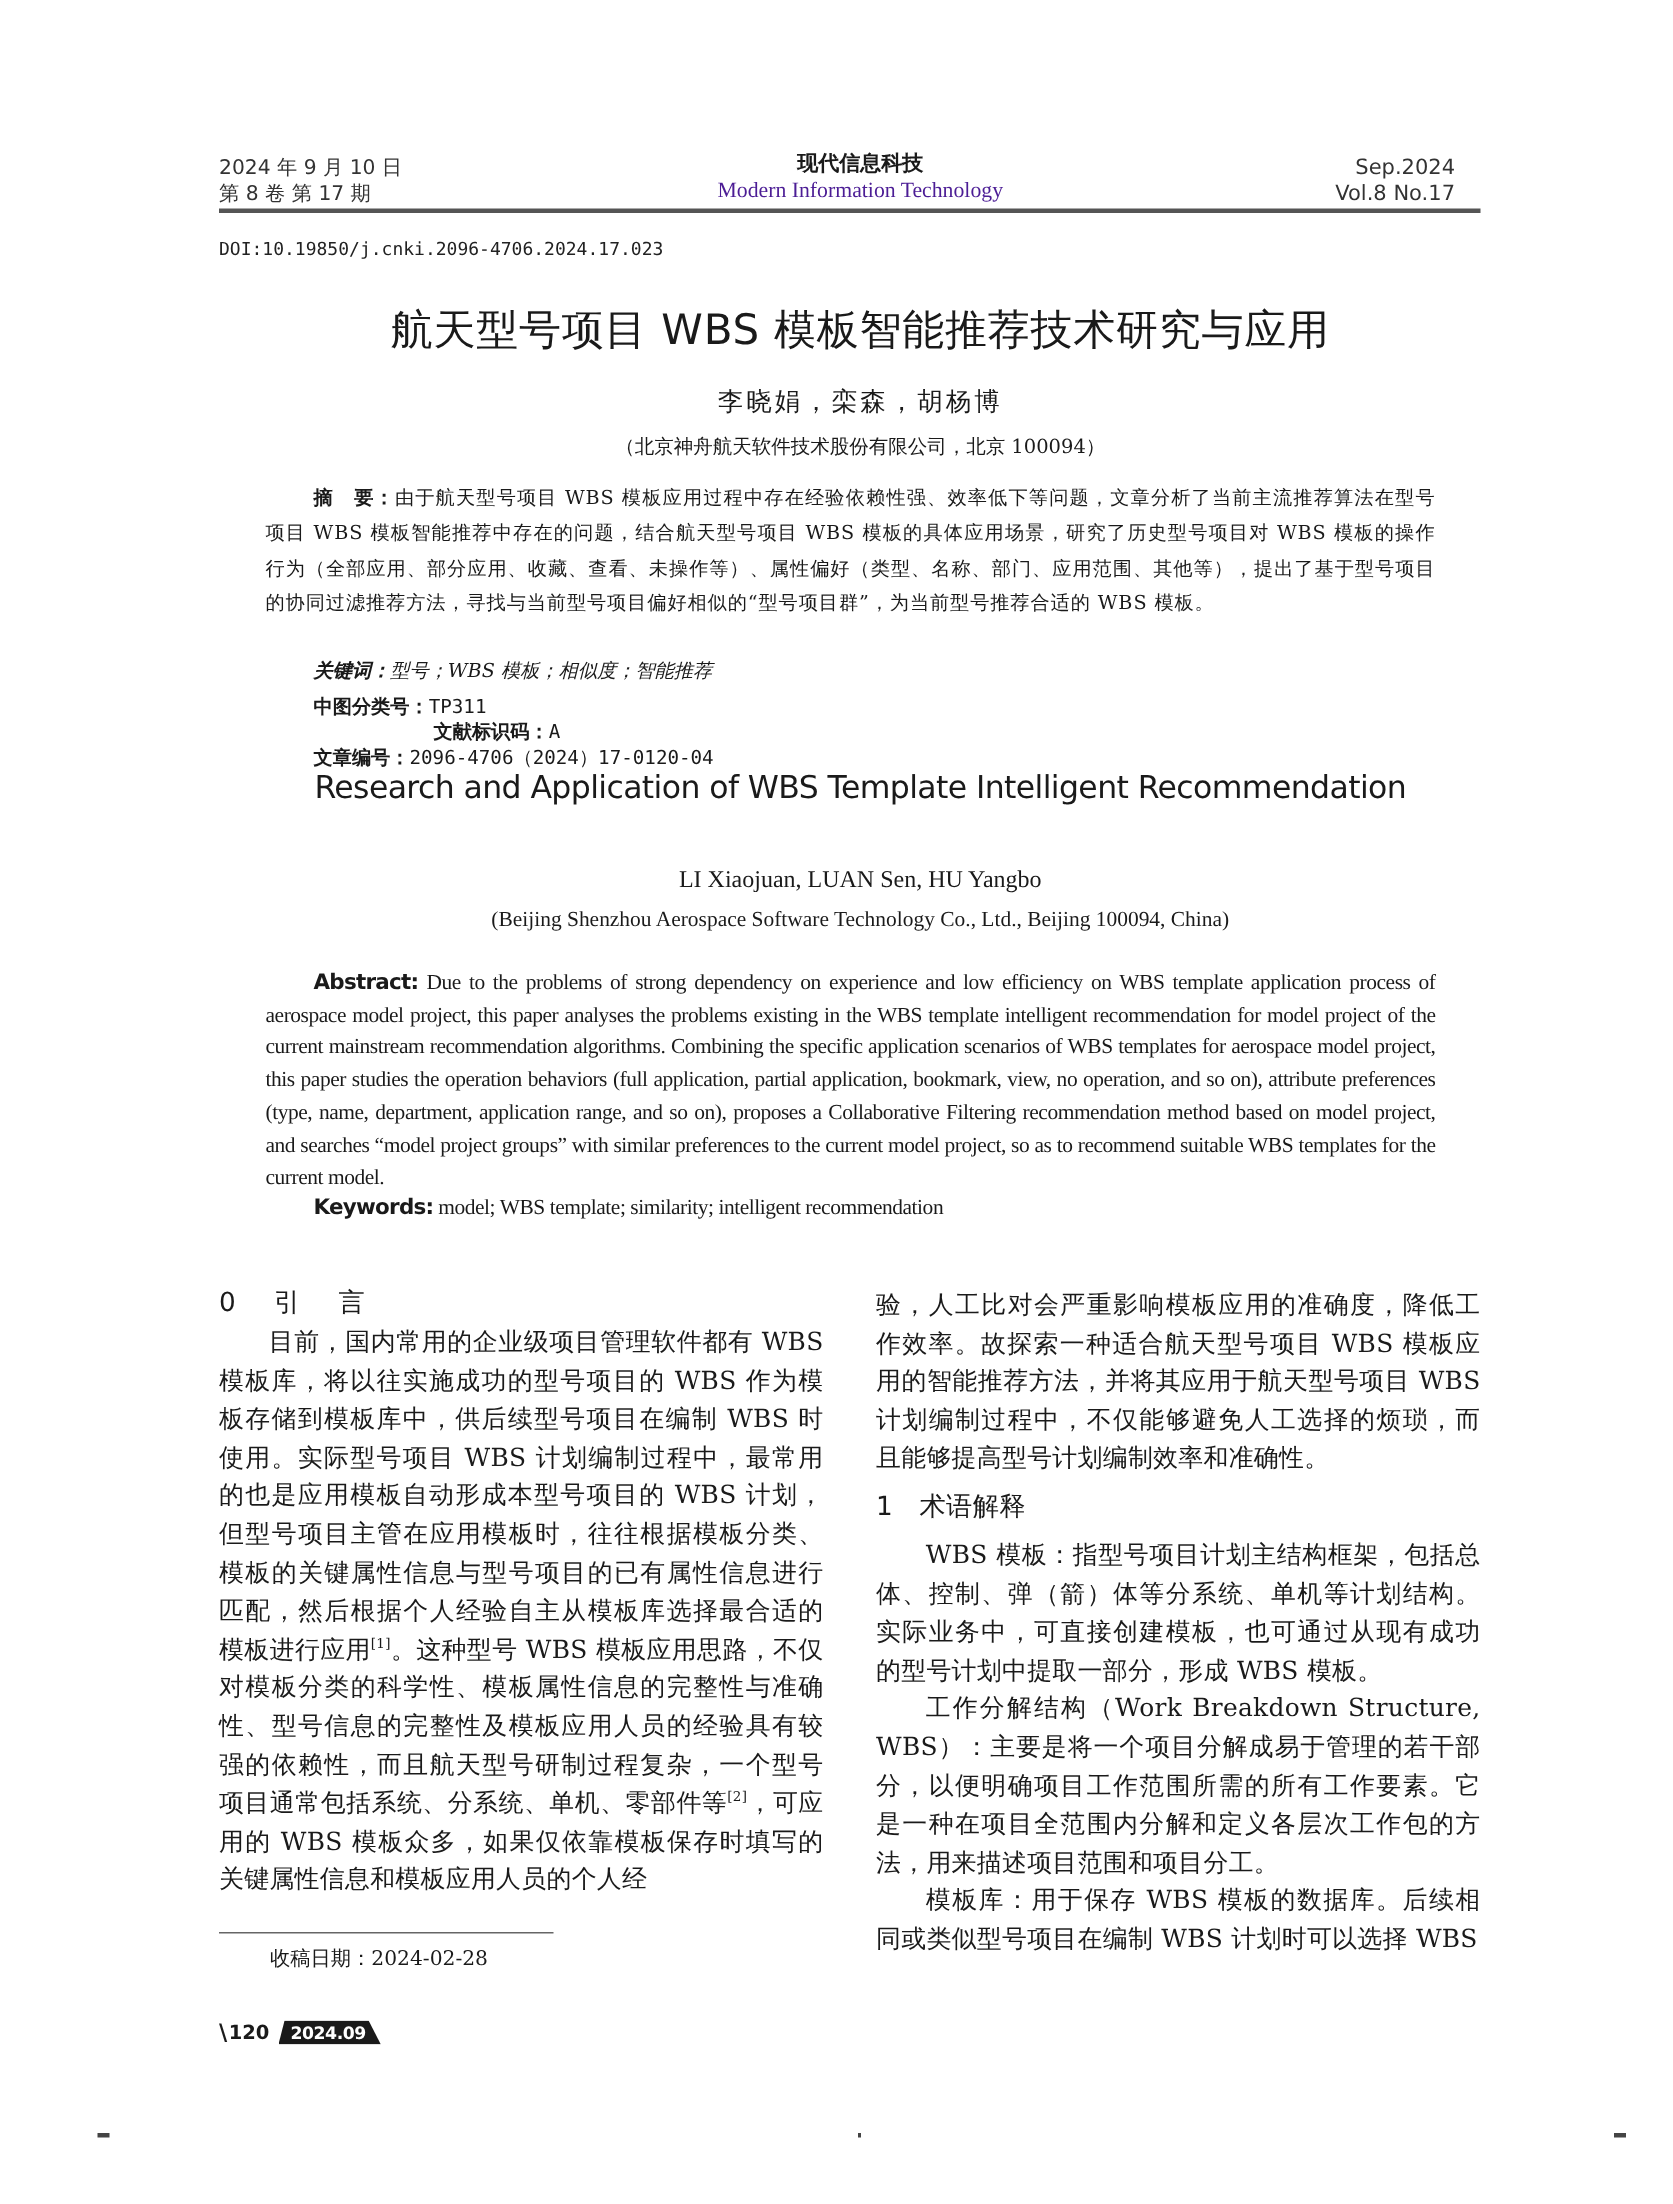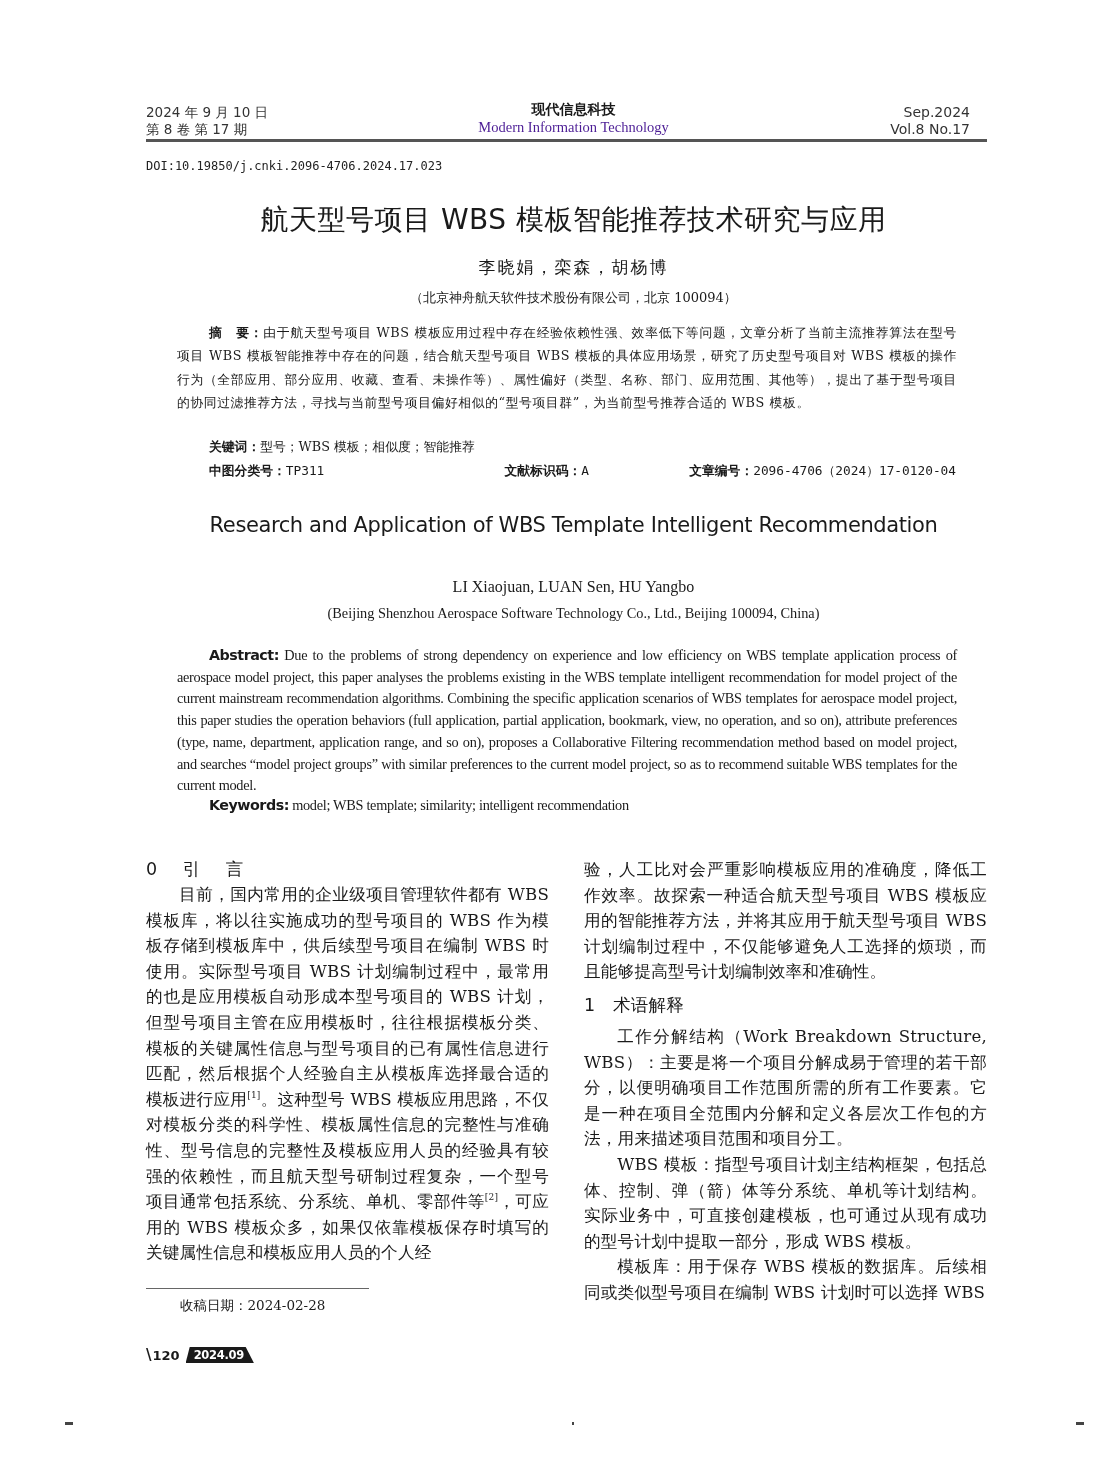--- a/index.html
+++ b/index.html
@@ -11,23 +11,23 @@
   .hdr-center .cn { font-family:"DejaVu Sans", sans-serif; font-weight:bold; font-size:14px; line-height:17px; }
   .hdr-center .en { font-size:14.5px; line-height:18px; color:#4c1d95; }
   .hdr-right { right:145px; top:104px; text-align:right; font-family:"DejaVu Sans", sans-serif; font-size:14px; line-height:17px; color:#333; }
   .hdr-rule { left:130px; width:841px; top:139px; height:3px; background:#555; }
   .doi { left:130px; top:159px; font-family:"DejaVu Sans Mono", monospace; font-size:12px; color:#222; }
   .title-cn { left:0; width:1115px; top:200px; text-align:center; font-family:"DejaVu Sans", sans-serif; font-size:28px; line-height:40px; letter-spacing:0.5px; }
   .authors-cn { left:0; width:1115px; top:256px; text-align:center; font-family:"DejaVu Serif", serif; font-size:17px; letter-spacing:2px; }
   .affil-cn { left:0; width:1115px; top:289px; text-align:center; font-family:"DejaVu Serif", serif; font-size:13px; }
   .abs-cn { left:161px; width:780px; top:321px; font-family:"DejaVu Serif", serif; font-size:12.8px; line-height:23.4px; text-align:justify; letter-spacing:0.6px; }
   .abs-cn .lbl { font-family:"DejaVu Sans", sans-serif; font-weight:bold; margin-left:32px; }
-  .kw-cn { left:193px; top:439px; font-family:"DejaVu Serif", serif; font-size:12.8px; }
+  .kw-cn { left:193px; top:439px; font-family:"DejaVu Serif", serif; font-size:12.8px;font-style:italic; }
   .kw-cn .lbl, .meta-row .lbl { font-family:"DejaVu Sans", sans-serif; font-weight:bold; }
-  .meta-row { left:193px; width:747px; top:463px; font-family:"DejaVu Sans Mono", monospace; font-size:12.8px; display:flex; justify-content:space-between; }
+  .meta-row { left:193px; width:747px; top:463px; font-family:"DejaVu Sans Mono", monospace; font-size:12.8px; display:flex; justify-content:space-between;flex-direction:column; }
   .title-en { left:0; width:1115px; top:510px; text-align:center; font-family:"DejaVu Sans", sans-serif; font-size:21px; line-height:30px; letter-spacing:-0.4px; }
   .authors-en { left:0; width:1115px; top:578px; text-align:center; font-size:16px; }
   .affil-en { left:0; width:1115px; top:605px; text-align:center; font-size:14.3px; }
   .abs-en { left:161px; width:780px; top:645px; font-size:14.3px; line-height:21.7px; text-align:justify; letter-spacing:-0.3px; }
   .abs-en .lbl, .kw-en .lbl { font-family:"DejaVu Sans", sans-serif; font-weight:bold; letter-spacing:-0.5px; margin-left:32px; }
   .kw-en { left:161px; top:797px; font-size:14.3px; letter-spacing:-0.3px; }
   .col { font-family:"DejaVu Serif", serif; font-size:16.6px; line-height:25.6px; text-align:justify; letter-spacing:0.2px; }
   .col-left { left:130px; width:403px; top:882px; }
   .col-right { left:568px; width:403px; top:857px; }
   .col p { margin:0; text-indent:2em; }
@@ -93,22 +93,22 @@
 
 <div class="abs sec-h sec0">0　引　言</div>
 
 <div class="abs col col-left">
   <p><span>目前，国内常用的企业级项目管理软件都有 WBS 模板库，将以往实施成功的型号项目的 WBS 作为模板存储到模板库中，供后续型号项目在编制 WBS 时使用。实际型号项目 WBS 计划编制过程中，最常用的也是应用模板自动形成本型号项目的 WBS 计划，但型号项目主管在应用模板时，往往根据模板分类、模板的关键属性信息与型号项目的已有属性信息进行匹配，然后根据个人经验自主从模板库选择最合适的模板进行应用</span><span class="sup">[1]</span><span>。这种型号 WBS 模板应用思路，不仅对模板分类的科学性、模板属性信息的完整性与准确性、型号信息的完整性及模板应用人员的经验具有较强的依赖性，而且航天型号研制过程复杂，一个型号项目通常包括系统、分系统、单机、零部件等</span><span class="sup">[2]</span><span>，可应用的 WBS 模板众多，如果仅依靠模板保存时填写的关键属性信息和模板应用人员的个人经</span></p>
 </div>
 
 <div class="abs col col-right">
   <p class="noind">验，人工比对会严重影响模板应用的准确度，降低工作效率。故探索一种适合航天型号项目 WBS 模板应用的智能推荐方法，并将其应用于航天型号项目 WBS 计划编制过程中，不仅能够避免人工选择的烦琐，而且能够提高型号计划编制效率和准确性。</p>
   <div class="sec-h" style="margin:8px 0 6px 0;">1　术语解释</div>
+  <p>WBS 模板：指型号项目计划主结构框架，包括总体、控制、弹（箭）体等分系统、单机等计划结构。实际业务中，可直接创建模板，也可通过从现有成功的型号计划中提取一部分，形成 WBS 模板。</p>
   <p>工作分解结构（Work Breakdown Structure, WBS）：主要是将一个项目分解成易于管理的若干部分，以便明确项目工作范围所需的所有工作要素。它是一种在项目全范围内分解和定义各层次工作包的方法，用来描述项目范围和项目分工。</p>
-  <p>WBS 模板：指型号项目计划主结构框架，包括总体、控制、弹（箭）体等分系统、单机等计划结构。实际业务中，可直接创建模板，也可通过从现有成功的型号计划中提取一部分，形成 WBS 模板。</p>
   <p>模板库：用于保存 WBS 模板的数据库。后续相同或类似型号项目在编制 WBS 计划时可以选择 WBS</p>
 </div>
 
 <div class="abs fn-rule"></div>
 <div class="abs fn">收稿日期：2024-02-28</div>
 
 <div class="abs pageno">
   <span class="slash">\</span>
   <span>120</span>
   <span class="badge">2024.09</span>

